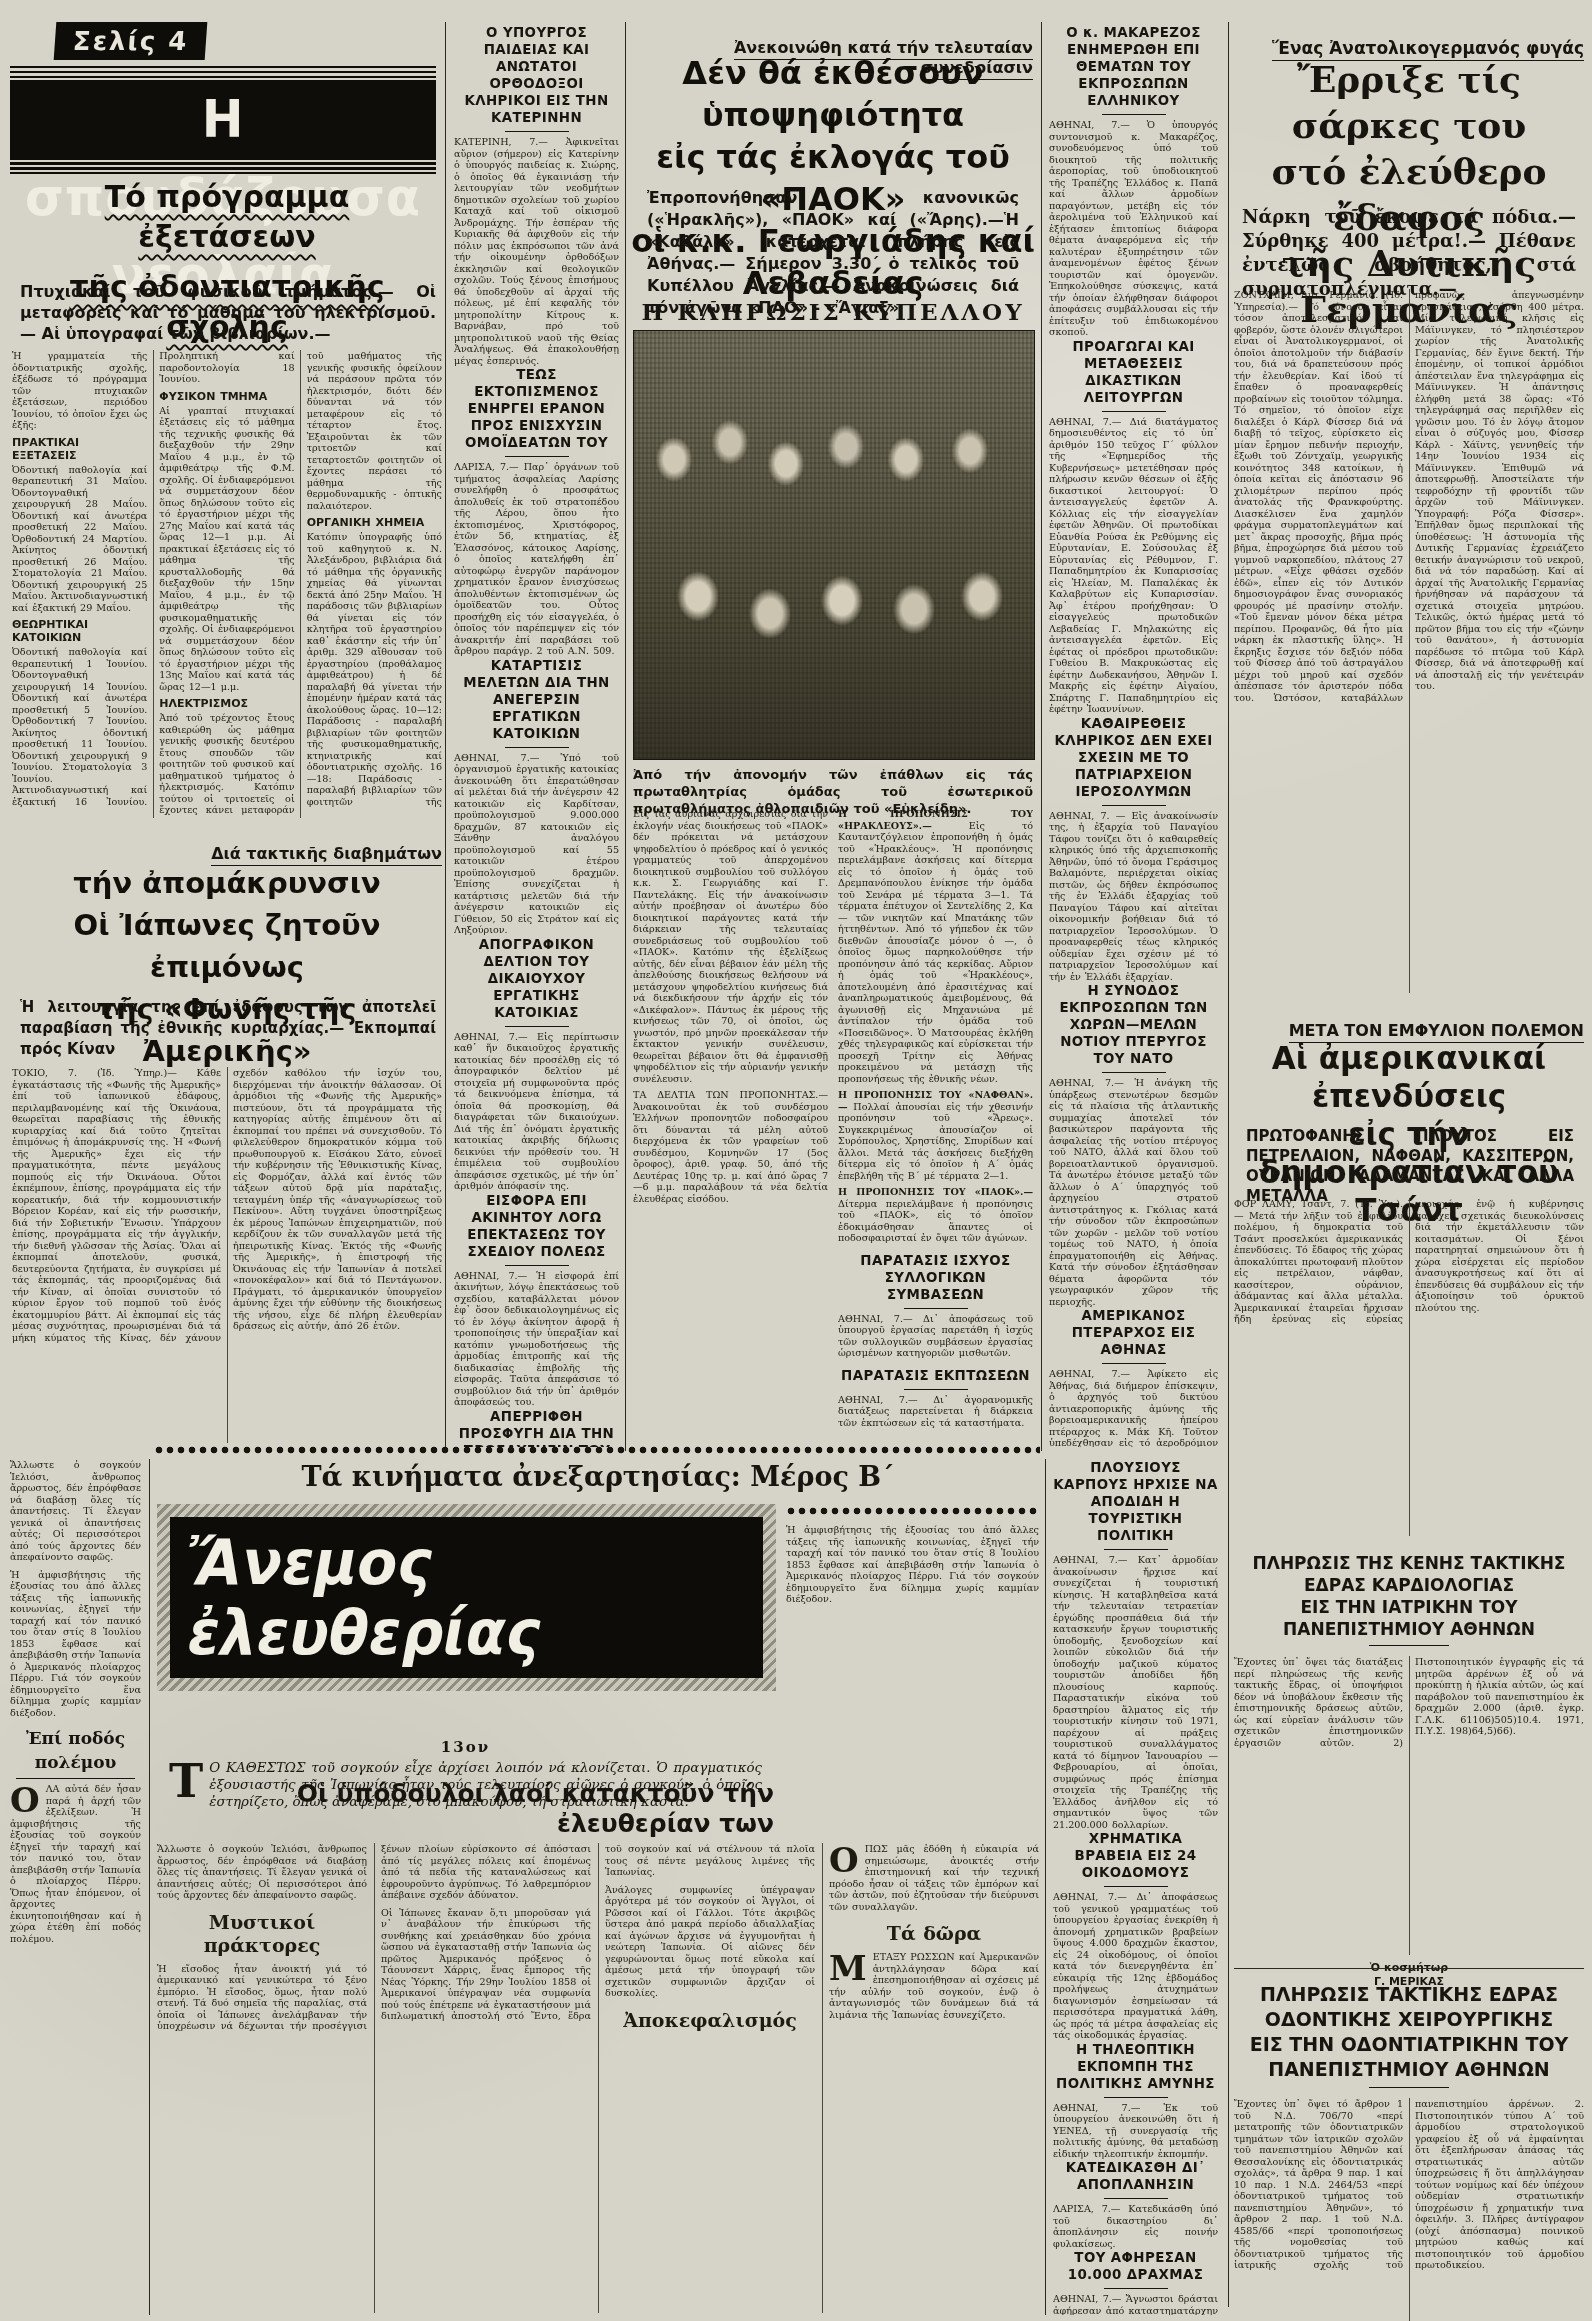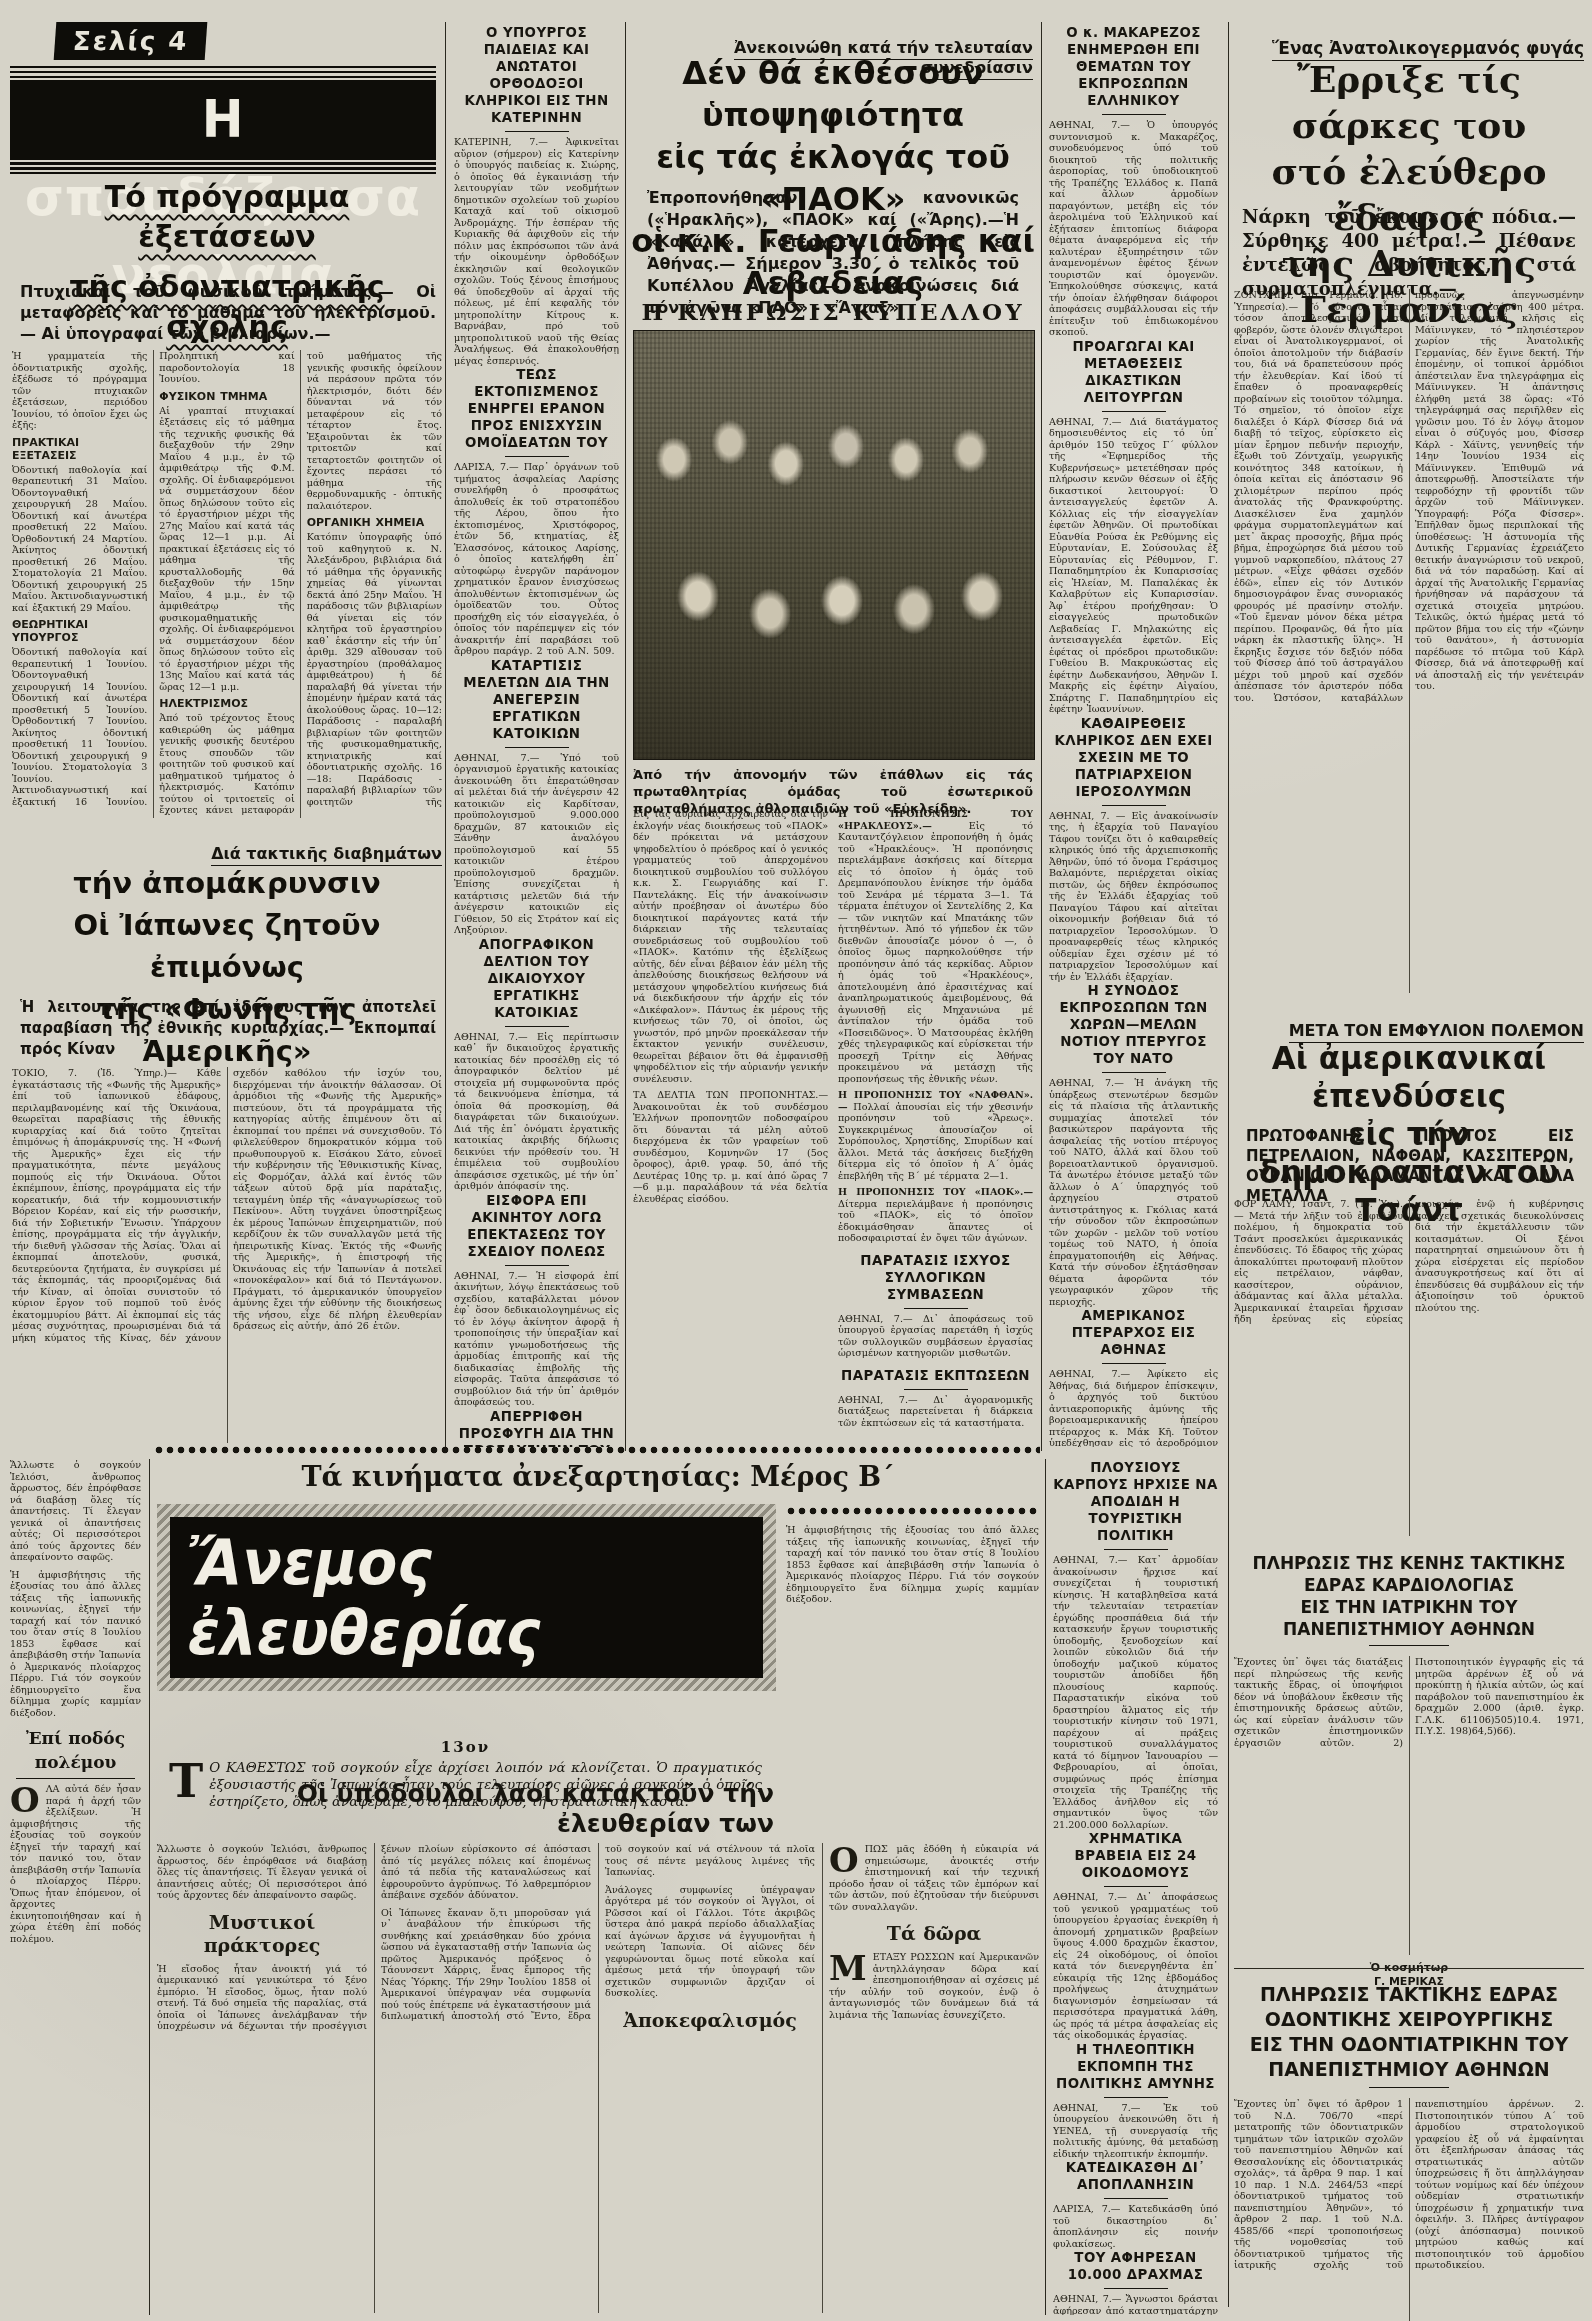--- a/index.html
+++ b/index.html
@@ -99,21 +99,21 @@
   <div class="blk deck" style="left:20px;top:281px;width:416px;">Πτυχιακαί τοῦ φυσικοῦ τμήματος.— Οἱ μεταφορεῖς καί τό μάθημα τοῦ ἠλεκτρισμοῦ.— Αἱ ὑπογραφαί τῶν βιβλιαρίων.—</div>
 
   <div class="blk clip" style="left:12px;top:350px;width:430px;height:468px;">
     <div class="body-txt cols3" style="height:468px;">
       <span>Ἡ γραμματεία τῆς ὀδοντιατρικῆς σχολῆς, ἐξέδωσε τό πρόγραμμα τῶν πτυχιακῶν ἐξετάσεων, περιόδου Ἰουνίου, τό ὁποῖον ἔχει ὡς ἑξῆς:</span>
       <div>
 
           <div class="inline-head">ΠΡΑΚΤΙΚΑΙ ΕΞΕΤΑΣΕΙΣ</div>
           <div>Ὀδοντική παθολογία καί θεραπευτική 31 Μαΐου. Ὀδοντογναθική χειρουργική 28 Μαΐου. Ὀδοντική καί ἀνωτέρα προσθετική 22 Μαΐου. Ὀρθοδοντική 24 Μαρτίου. Ἀκίνητος ὀδοντική προσθετική 26 Μαΐου. Στοματολογία 21 Μαΐου. Ὀδοντική χειρουργική 25 Μαΐου. Ἀκτινοδιαγνωστική καί ἐξακτική 29 Μαΐου.</div>
 
-          <div class="inline-head">ΘΕΩΡΗΤΙΚΑΙ ΥΠΟΥΡΓΟΣ</div>
+          <div class="inline-head">ΘΕΩΡΗΤΙΚΑΙ ΚΑΤΟΙΚΙΩΝ</div>
           <div>Ὀδοντική παθολογία καί θεραπευτική 1 Ἰουνίου. Ὀδοντογναθική χειρουργική 14 Ἰουνίου. Ὀδοντική καί ἀνωτέρα προσθετική 5 Ἰουνίου. Ὀρθοδοντική 7 Ἰουνίου. Ἀκίνητος ὀδοντική προσθετική 11 Ἰουνίου. Ὀδοντική χειρουργική 9 Ἰουνίου. Στοματολογία 3 Ἰουνίου. Ἀκτινοδιαγνωστική καί ἐξακτική 16 Ἰουνίου. Προληπτική καί παροδοντολογία 18 Ἰουνίου.</div>
 
           <div class="inline-head">ΦΥΣΙΚΟΝ ΤΜΗΜΑ</div>
           <div>Αἱ γραπταί πτυχιακαί ἐξετάσεις εἰς τό μάθημα τῆς τεχνικῆς φυσικῆς θά διεξαχθοῦν τήν 29ην Μαΐου 4 μ.μ., ἐν τῷ ἀμφιθεάτρῳ τῆς Φ.Μ. σχολῆς. Οἱ ἐνδιαφερόμενοι νά συμμετάσχουν δέον ὅπως δηλώσουν τοῦτο εἰς τό ἐργαστήριον μέχρι τῆς 27ης Μαΐου καί κατά τάς ὥρας 12—1 μ.μ. Αἱ πρακτικαί ἐξετάσεις εἰς τό μάθημα τῆς κρυσταλλοδομῆς θά διεξαχθοῦν τήν 15ην Μαΐου, 4 μ.μ., ἐν τῷ ἀμφιθεάτρῳ τῆς φυσικομαθηματικῆς σχολῆς. Οἱ ἐνδιαφερόμενοι νά συμμετάσχουν δέον ὅπως δηλώσουν τοῦτο εἰς τό ἐργαστήριον μέχρι τῆς 13ης Μαΐου καί κατά τάς ὥρας 12—1 μ.μ.</div>
 
           <div class="inline-head">ΗΛΕΚΤΡΙΣΜΟΣ</div>
           <div>Ἀπό τοῦ τρέχοντος ἔτους καθιερώθη ὡς μάθημα γενικῆς φυσικῆς δευτέρου ἔτους σπουδῶν τῶν φοιτητῶν τοῦ φυσικοῦ καί μαθηματικοῦ τμήματος ὁ ἠλεκτρισμός. Κατόπιν τούτου οἱ τριτοετεῖς οἱ ἔχοντες κάνει μεταφοράν τοῦ μαθήματος τῆς γενικῆς φυσικῆς ὀφείλουν νά περάσουν πρῶτα τόν ἠλεκτρισμόν, διότι δέν δύνανται νά τόν μεταφέρουν εἰς τό τέταρτον ἔτος. Ἐξαιροῦνται ἐκ τῶν τριτοετῶν καί τεταρτοετῶν φοιτητῶν οἱ ἔχοντες περάσει τό μάθημα τῆς θερμοδυναμικῆς - ὀπτικῆς παλαιότερον.</div>
 
           <div class="inline-head">ΟΡΓΑΝΙΚΗ ΧΗΜΕΙΑ</div>
           <div>Κατόπιν ὑπογραφῆς ὑπό τοῦ καθηγητοῦ κ. Ν. Ἀλεξάνδρου, βιβλιάρια διά τό μάθημα τῆς ὀργανικῆς χημείας θά γίνωνται δεκτά ἀπό 25ην Μαΐου. Ἡ παράδοσις τῶν βιβλιαρίων θά γίνεται εἰς τόν κλητῆρα τοῦ ἐργαστηρίου καθ᾽ ἑκάστην εἰς τήν ὑπ᾽ ἀριθμ. 329 αἴθουσαν τοῦ ἐργαστηρίου (προθάλαμος ἀμφιθεάτρου) ἡ δέ παραλαβή θά γίνεται τήν ἑπομένην ἡμέραν κατά τάς ἀκολούθους ὥρας. 10—12: Παράδοσις - παραλαβή βιβλιαρίων τῶν φοιτητῶν τῆς φυσικομαθηματικῆς, κτηνιατρικῆς καί ὀδοντιατρικῆς σχολῆς. 16—18: Παράδοσις - παραλαβή βιβλιαρίων τῶν φοιτητῶν τῆς γεωπονοδασολογικῆς σχολῆς.</div>

